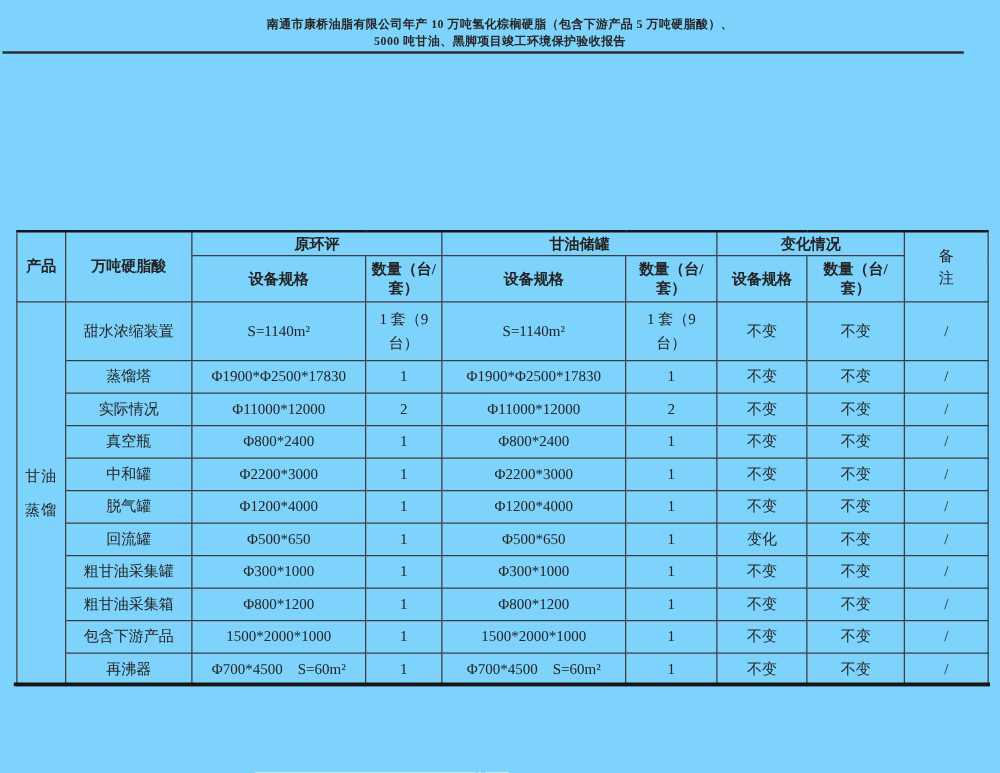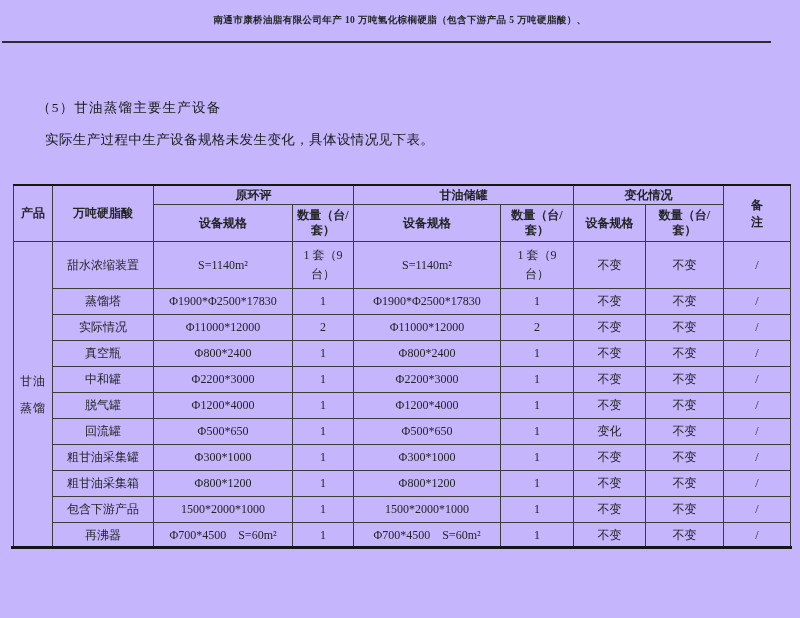--- a/index.html
+++ b/index.html
@@ -1,19 +1,19 @@
 <!DOCTYPE html>
 <html><head>
 <meta charset="utf-8">
 <style>
   html,body{margin:0;padding:0;background:#ffffff;}
   .page{
     position:relative;
     width:800px;height:618px;
-    background:#c4b5fd;
+    background:#7dd3fc;
     font-family:"Liberation Serif","DejaVu Serif",serif;
     color:#1e1e1e;
     overflow:hidden;
   }
   
   .report-header{
     position:absolute;top:13px;left:0;width:100%;
     text-align:center;
     font-size:9.5px;font-weight:bold;color:#262626;
     line-height:14px;letter-spacing:0.4px;
@@ -51,39 +51,38 @@
   }
   table.equip{border-top:2px solid #161616;}
   table.equip tr.hrow1 th{height:18px;font-weight:bold;font-size:12px;}
   table.equip tr.hrow2 th{height:36px;font-weight:bold;font-size:12px;}
   table.equip th.qty-h span{display:inline-block;max-width:56px;line-height:15px;word-break:break-all;}
   table.equip tbody tr{height:26px;}
   table.equip tbody tr.tall{height:47px;}
   table.equip tbody td{font-size:12px;}
   td.col-product .product-line{display:block;line-height:27px;letter-spacing:1px;}
   td.col-qty span{display:inline-block;max-width:46px;line-height:19px;font-family:Liberation Serif, serif;}
-  .note-stack{display:inline-block;width:1.1em;line-height:17px;word-break:break-all;font-weight:bold;}
+  .note-stack{display:inline-block;width:1.1em;line-height:17px;word-break:break-all;font-weight:normal;}
   .bottom-rule{position:absolute;left:11px;top:546px;width:781px;height:3px;background:#161616;}
   .page-number{
     position:absolute;top:616px;left:0;width:96%;
     text-align:center;font-size:10px;color:#333;
   }
 </style>
 </head>
 <body>
 
 <div class="page">
 
   <div class="report-header">
     <div>南通市康桥油脂有限公司年产 10 万吨氢化棕榈硬脂（包含下游产品 5 万吨硬脂酸）、</div>
+    <div>5000 吨甘油、黑脚项目竣工环境保护验收报告</div>
   </div>
   <div class="header-rule"></div>
 
-  <div class="section-heading">（5）甘油蒸馏主要生产设备</div>
-  <div class="section-paragraph">实际生产过程中生产设备规格未发生变化，具体设情况见下表。</div>
 
 
   <table class="equip">
     <colgroup>
       <col style="width:39px">
         <col style="width:101px">
         <col style="width:139px">
       <col style="width:61px">
         <col style="width:147px">
         <col style="width:73px">

